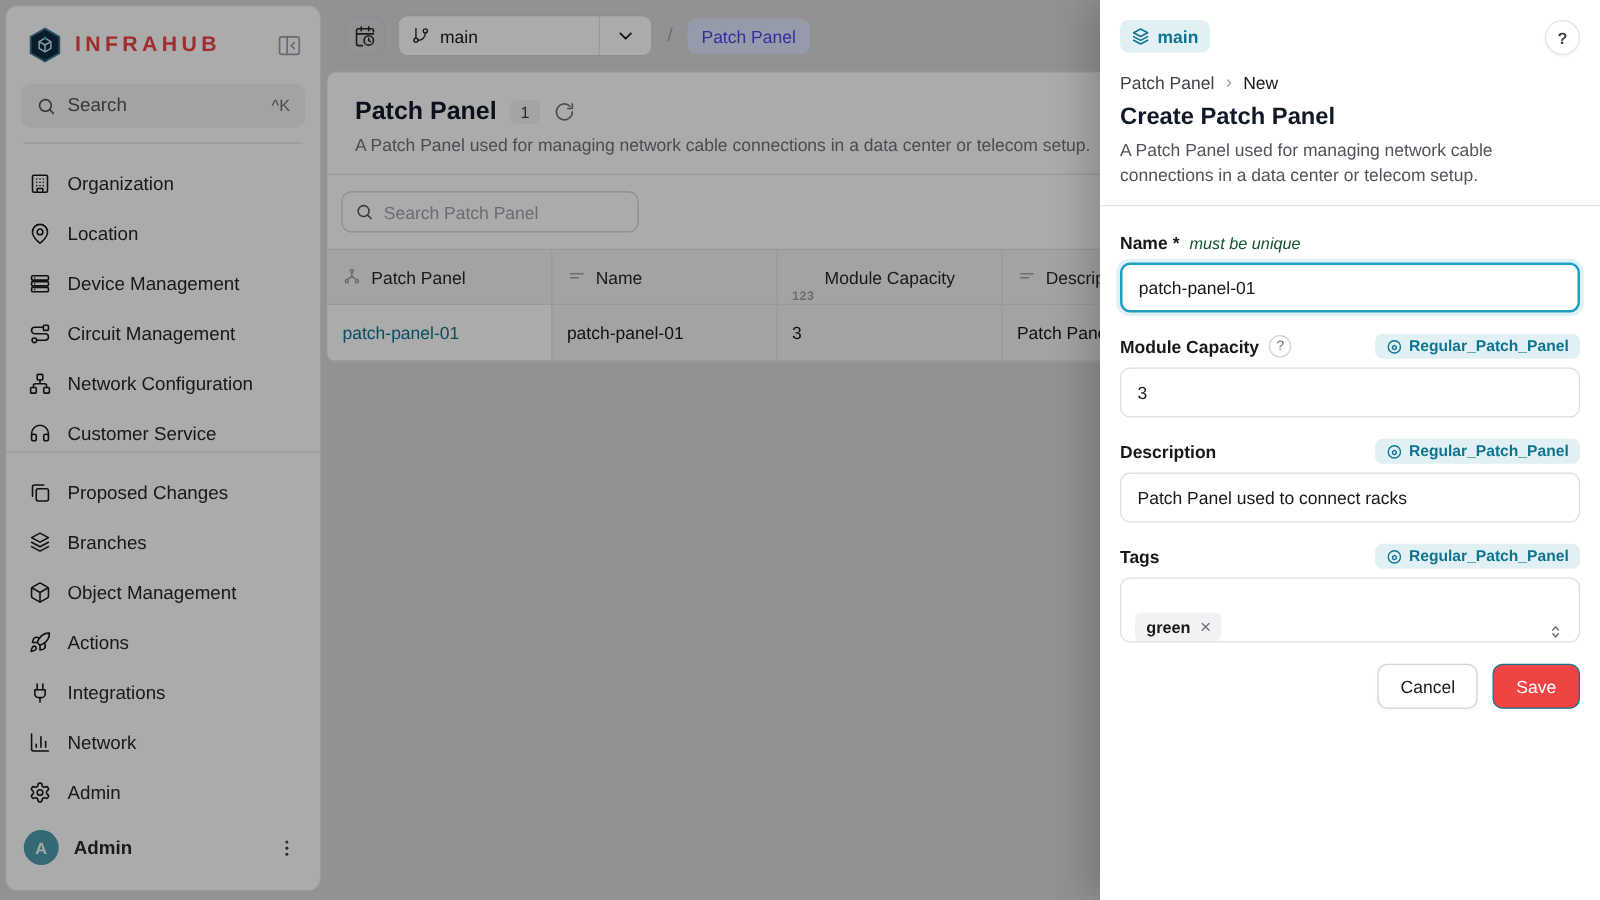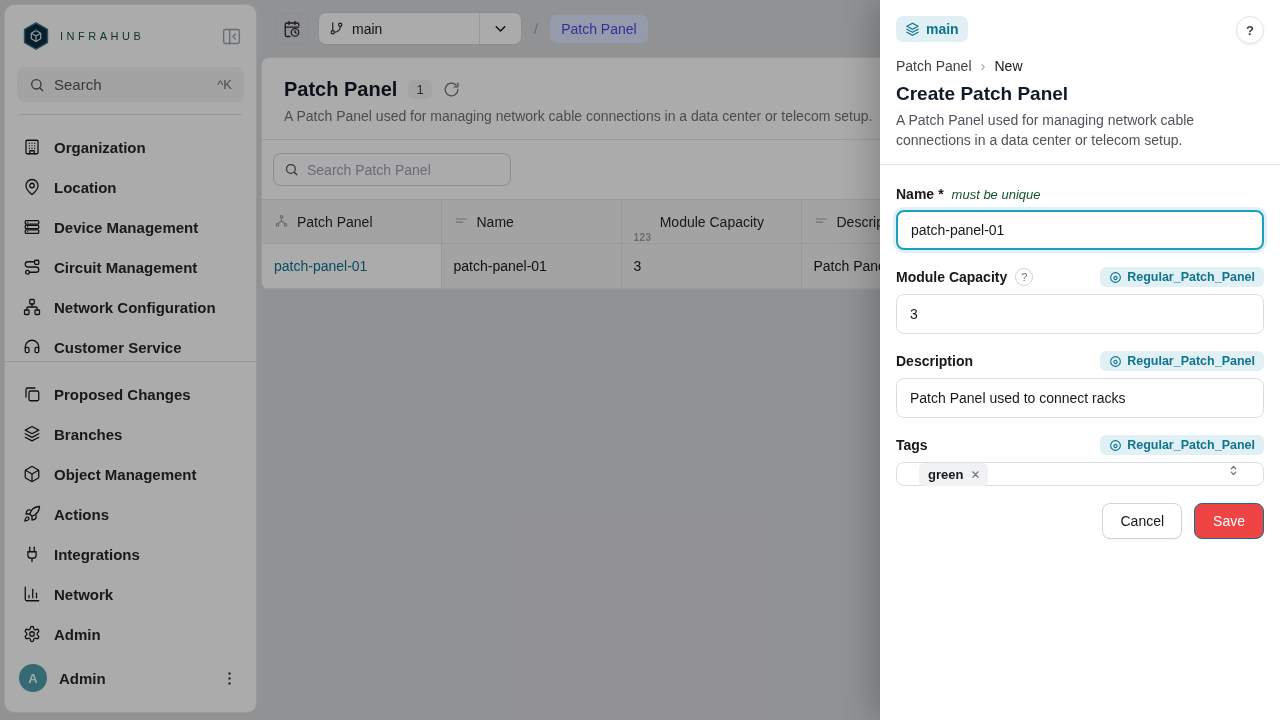--- a/index.html
+++ b/index.html
@@ -4,32 +4,32 @@
 <style>
   * { margin:0; padding:0; box-sizing:border-box; }
   html,body { width:1280px; height:720px; overflow:hidden; }
   body { font-family:"Liberation Sans", sans-serif; background:#d9dadc; position:relative; color:#18181b; }
   svg { display:block; }
 
   
   .sidebar { position:absolute; left:4px; top:4px; width:253px; height:709px; background:#ffffff;
              border:1px solid #e4e4e7; border-radius:10px; z-index:1; overflow:hidden; }
   .logo-row { display:flex; align-items:center; gap:9px; padding:16px 14px 12px 16px; }
-  .logo-text { font-size:11px; font-weight:400; letter-spacing:3.5px; color:#14532d; flex:1; }
+  .logo-text { font-size:17px; font-weight:700; letter-spacing:3.5px; color:#ef4444; flex:1; }
   .collapse-btn { color:#9ca3af; cursor:pointer; }
   .search-box { margin:4px 12px 12px 12px; height:35px; background:#f4f4f5; border-radius:8px;
                 display:flex; align-items:center; gap:9px; padding:0 12px; color:#3f3f46; }
   .search-box .s-label { font-size:15px; color:#52525b; flex:1; }
   .search-box .s-kbd { font-size:13px; color:#71717a; }
   .side-divider { height:1px; background:#e4e4e7; margin:0 14px; }
   .side-divider.full { margin:0; }
   .nav-group { padding-top:12px; }
   .nav-group.clip { height:246px; overflow:hidden; }
   .nav-item { height:40px; display:flex; align-items:center; gap:13px; padding:0 18px;
-              font-size:15px; font-weight:700; color:#27272a; cursor:pointer; }
+              font-size:15px; font-weight:400; color:#27272a; cursor:pointer; }
   .nav-item .nicon { color:#18181b; width:18px; height:18px; flex:0 0 18px; }
   .user-row { position:absolute; left:0; right:0; bottom:12px; height:44px; display:flex;
               align-items:center; gap:12px; padding:0 14px 0 14px; }
   .avatar { width:28px; height:28px; border-radius:50%; background:#4f9fad; color:#f0fdfa;
             display:flex; align-items:center; justify-content:center; font-size:13px; font-weight:600; }
   .user-name { font-size:15px; font-weight:600; color:#27272a; flex:1; }
   .kebab { color:#3f3f46; cursor:pointer; padding:4px; }
 
   
   .topbar { position:absolute; left:261px; top:0; height:57px; right:0; display:flex; align-items:center; padding-left:15px; z-index:1; }
@@ -98,22 +98,22 @@
   .f-req { font-size:14px; font-weight:600; color:#18181b; margin-left:4px; }
   .f-hint { font-size:13px; font-style:italic; color:#14532d; margin-left:8px; }
   .f-help { width:18px; height:18px; border-radius:50%; border:1px solid #d4d4d8; color:#71717a;
             font-size:11px; display:inline-flex; align-items:center; justify-content:center; margin-left:8px; cursor:pointer; }
   .profile-badge { margin-left:auto; display:inline-flex; align-items:center; gap:5px; background:#e1f0f4;
                    color:#0e7490; font-size:12.5px; font-weight:600; padding:3px 9px; border-radius:6px; }
   .t-input { margin-top:7px; width:100%; height:40px; border:1px solid #d9dde2; border-radius:8px;
              padding:0 13px; font-size:14px; color:#18181b; font-family:"Liberation Sans", sans-serif;
              outline:none; background:#fff; }
   .t-input.focused { border:2px solid #1f9ec0; box-shadow:0 0 0 3px rgba(31,158,192,0.14); }
-  .tag-select { margin-top:7px; height:24px; border:1px solid #d9dde2; border-radius:8px; display:flex;
-                align-items:flex-start; padding:0 22px; cursor:pointer; }
+  .tag-select { margin-top:7px; height:52px; border:1px solid #d9dde2; border-radius:8px; display:flex;
+                align-items:flex-end; padding:0 11px; cursor:pointer; }
   .chip { display:inline-flex; align-items:center; gap:7px; background:#f1f2f4; border-radius:5px;
           padding:4px 7px 4px 9px; font-size:13px; font-weight:600; color:#18181b; }
   .chip .chip-x { color:#71717a; cursor:pointer; display:flex; }
   .updown { margin-left:auto; color:#71717a; }
   .btn-row { display:flex; justify-content:flex-end; gap:12px; margin-top:16px; }
   .btn { height:36px; border-radius:8px; font-size:14px; font-weight:500; cursor:pointer;
          font-family:"Liberation Sans", sans-serif; display:inline-flex; align-items:center; }
   .btn-secondary { background:#fff; border:1px solid #d4d4d8; color:#18181b; padding:0 17px;
                    box-shadow:0 1px 2px rgba(0,0,0,.05); }
   .btn-primary { background:#ef4444; border:1px solid #0e7490; color:#fff; padding:0 18px; }

